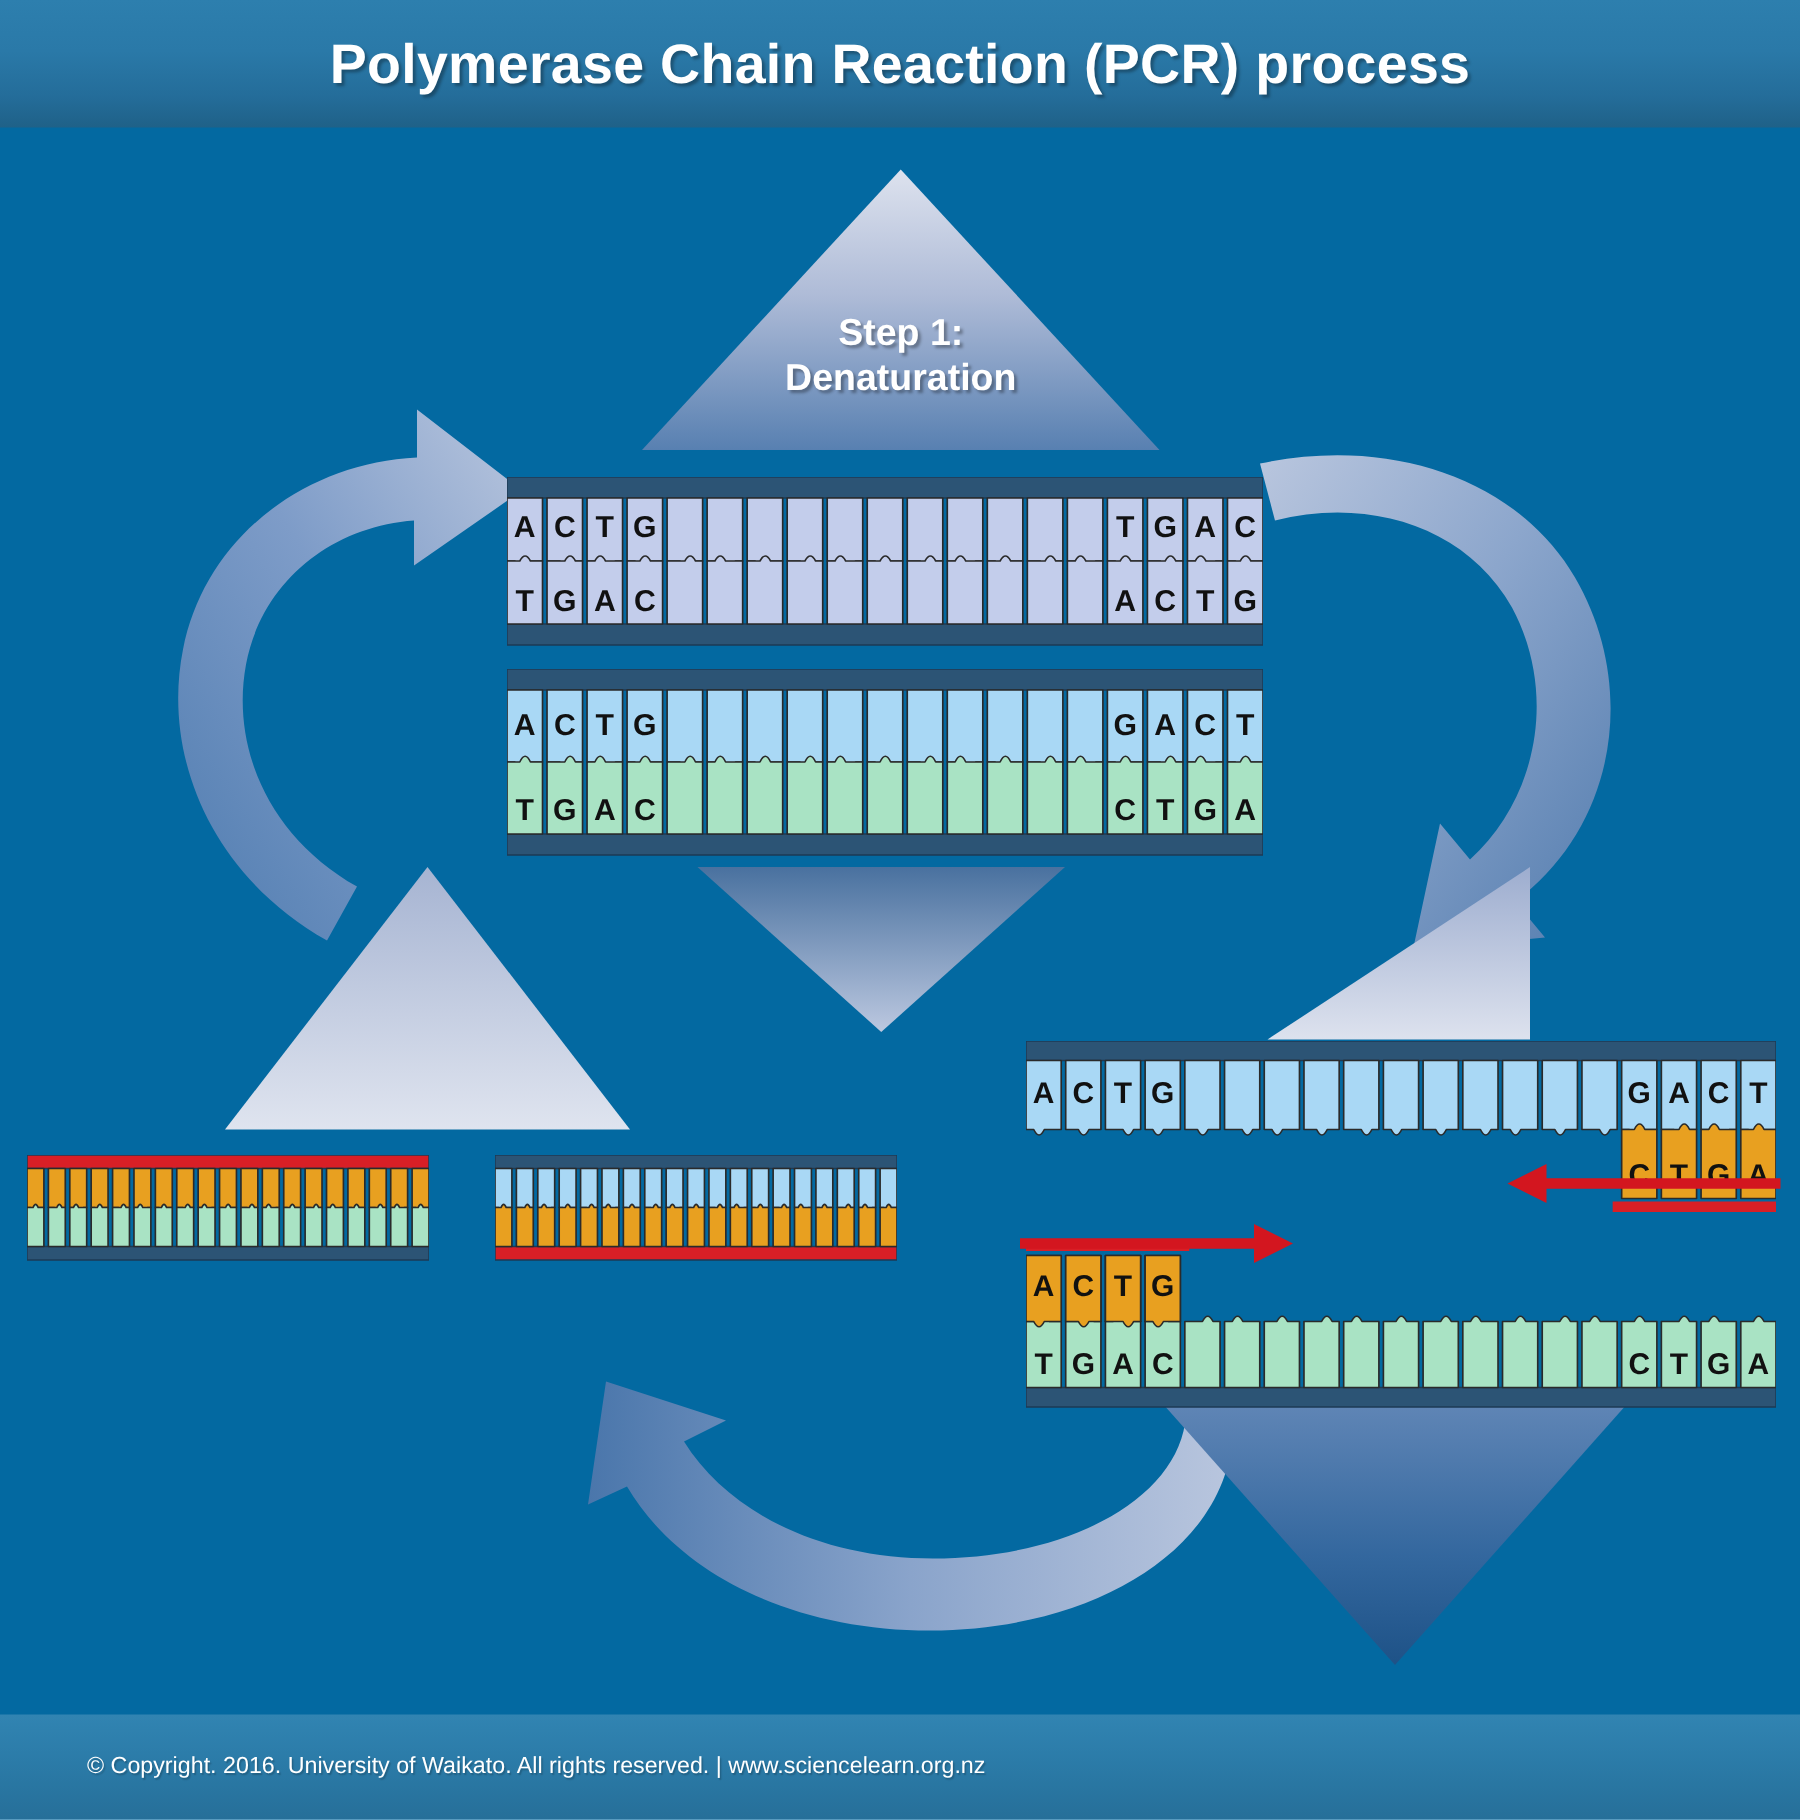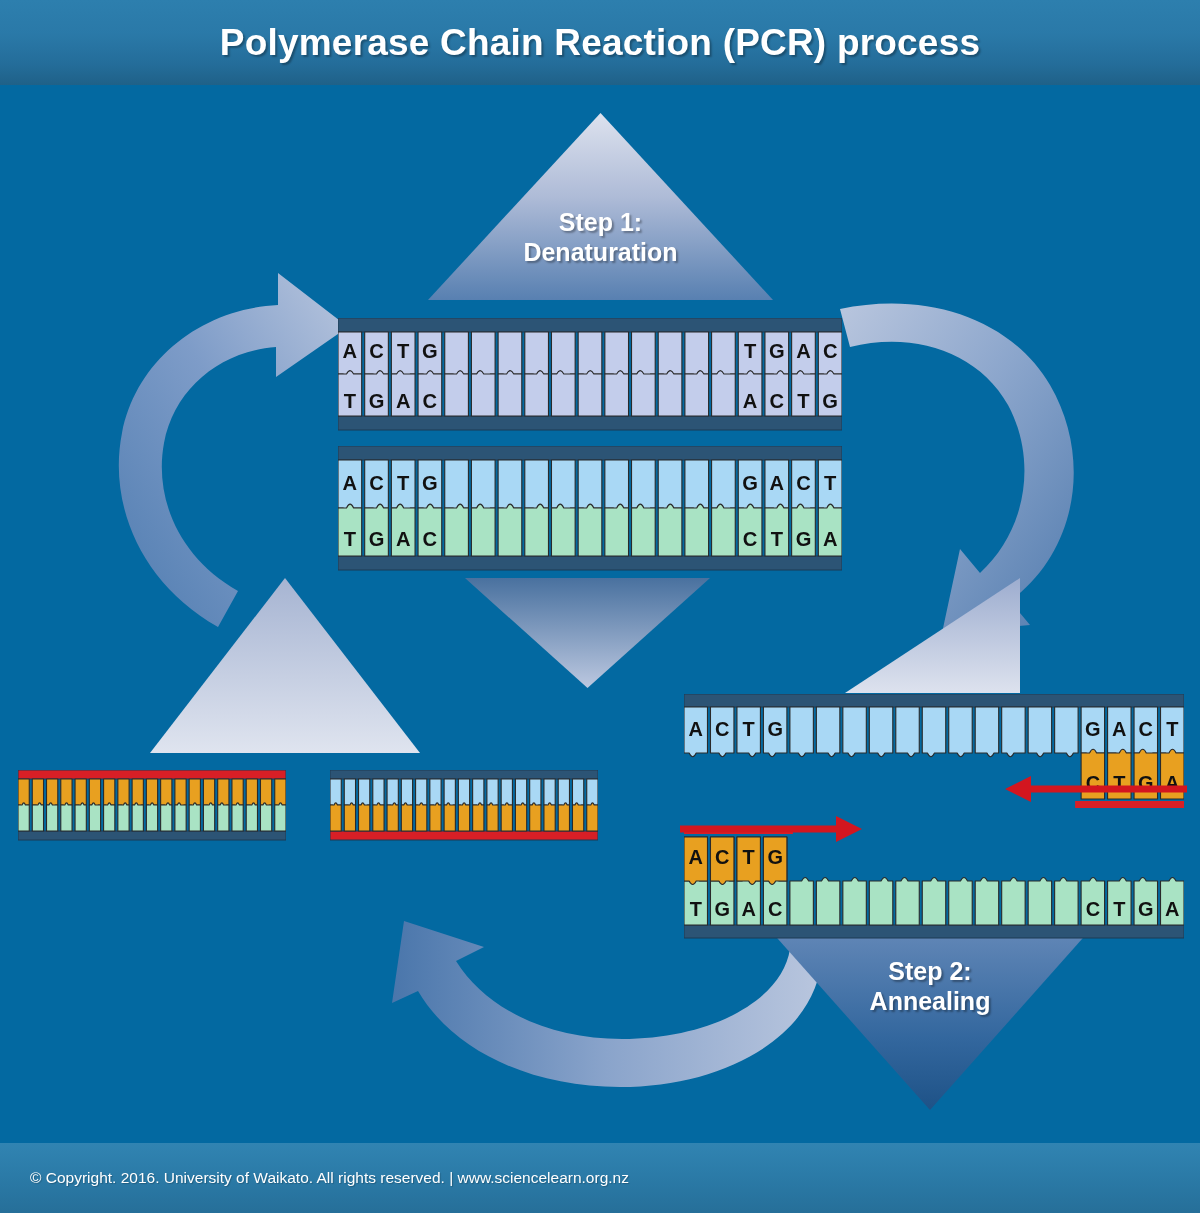--- a/index.html
+++ b/index.html
@@ -27,21 +27,21 @@
     font-size:37px;font-weight:bold;letter-spacing:.2px;
     text-shadow:2px 2px 2px rgba(0,0,0,.30);
     white-space:nowrap;
   }
   #footer-band{
     top:1143px;height:70px;
     background:linear-gradient(180deg,#3184b2 0%,#2b7ba8 45%,#266f99 100%);
     justify-content:flex-start;
   }
   #footer-text{
-    margin-left:30px;font-size:15.5px;font-weight:400;
+    margin-left:58px;font-size:15.5px;font-weight:400;
     text-shadow:1px 1px 1px rgba(0,0,0,.22);
     white-space:nowrap;
   }
 
   
   .tri{position:absolute;}
   .tri .lbl{
     position:absolute;left:0;width:100%;
     text-align:center;color:#fff;font-weight:bold;
     font-size:25px;line-height:1.18;
@@ -178,24 +178,20 @@
     <svg width="320" height="180" viewBox="0 0 320 180">
       <defs>
         <linearGradient id="gStep2" x1="0" y1="0" x2="0" y2="1">
           <stop offset="0%" stop-color="#6287b7"></stop>
           <stop offset="60%" stop-color="#33679e"></stop>
           <stop offset="100%" stop-color="#1e5287"></stop>
         </linearGradient>
       </defs>
       <polygon points="0,0 320,0 160,180" fill="url(#gStep2)"></polygon>
     </svg>
-    <div class="lbl" style="top:27px;">
-      <span>Step 2:</span><br>
-      <span>Annealing</span>
-    </div>
   </div>
 
 
   <div class="dna" id="dna-double-stranded-template" style="left:338px;top:318px;">
       <svg width="504" height="114" viewBox="0 0 504 114">
         <rect x="0" y="0" width="504" height="14" fill="#2c5475" stroke="#1d3a55" stroke-width="1"></rect>
         <rect x="0" y="98" width="504" height="14" fill="#2c5475" stroke="#1d3a55" stroke-width="1"></rect>
         <path d="M 0 14 L 23.68421052631579 14 L 23.68421052631579 56 L 12.315789473684212 56 Q 8.763157894736842 62.72 5.210526315789474 56 L 0 56 Z" fill="#c3cdeb" stroke="#2a2a2a" stroke-width="1.1" stroke-linejoin="round"></path>
         <text x="11.842105263157896" y="40.04" text-anchor="middle" font-family="&quot;Liberation Sans&quot;, sans-serif" font-size="20.13157894736842" font-weight="bold" fill="#111111">A</text>
         <path d="M 0 98 L 23.68421052631579 98 L 23.68421052631579 56 L 15.631578947368421 56 Q 12.078947368421053 49.28 8.526315789473685 56 L 0 56 Z" fill="#c3cdeb" stroke="#2a2a2a" stroke-width="1.1" stroke-linejoin="round"></path>

